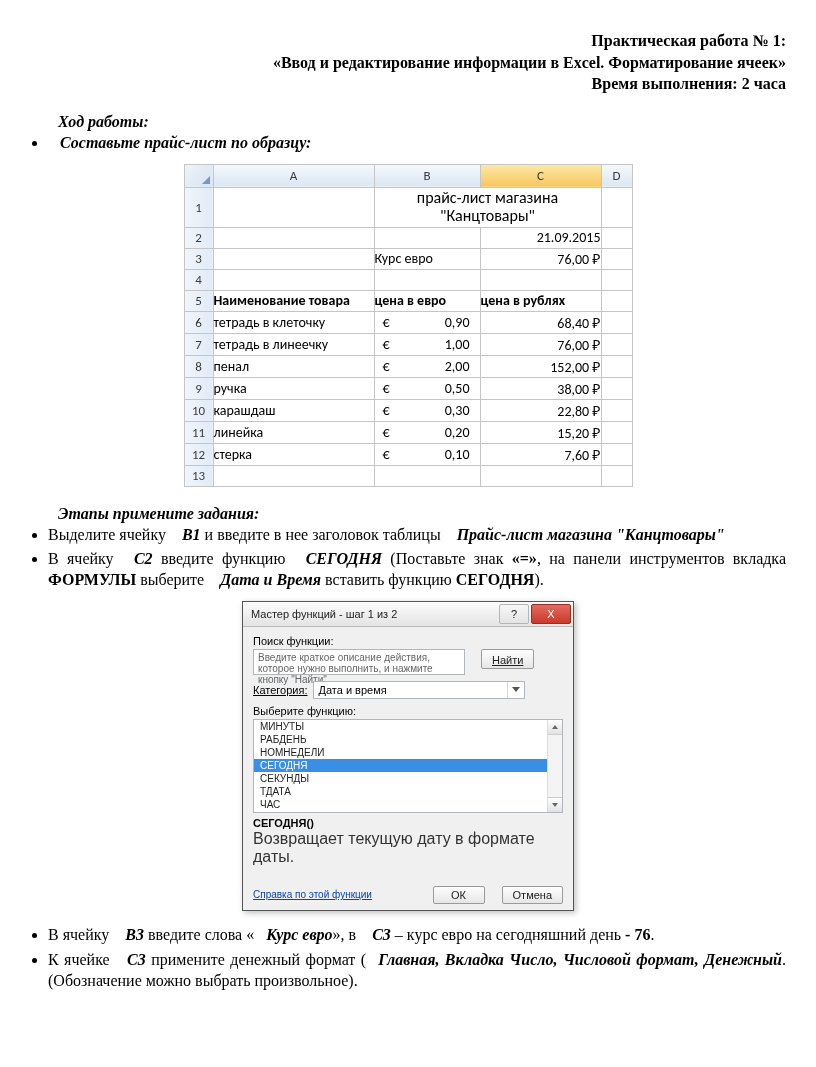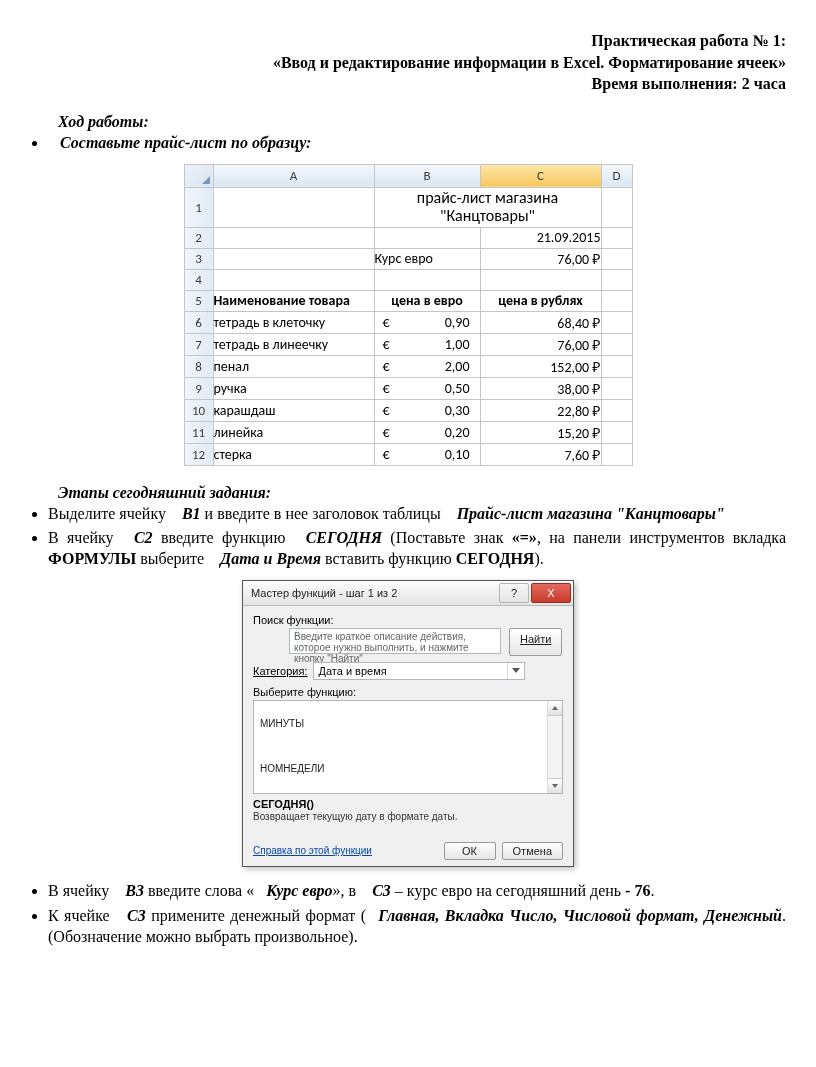--- a/index.html
+++ b/index.html
@@ -60,21 +60,21 @@
     content: "";
     position: absolute;
     right: 3px;
     bottom: 3px;
     width: 0; height: 0;
     border-left: 8px solid transparent;
     border-bottom: 8px solid #7a99b8;
   }
   .cell { padding: 2px 6px 2px 5px; }
   .right { text-align: right; }
-  .center { text-align: center; }
+  .center { }
   .bold { font-weight: bold; }
   .merged-title { font-size: 16px; text-align: center; padding: 2px 4px; line-height: 1.15; }
   .euro-cell { display: flex; justify-content: space-between; padding: 2px 10px 2px 8px; }
 
   
   .dialog-wrap { display: flex; justify-content: center; margin: 10px 0 14px 0; }
   .dlg {
     width: 330px;
     font-family: "Segoe UI", Tahoma, Arial, sans-serif;
     font-size: 11px;
@@ -153,38 +153,38 @@
   .combo .arrow::after { content: ""; width:0;height:0;border-left:4px solid transparent;border-right:4px solid transparent;border-top:5px solid #555; }
 
   .listbox {
     background: #fff; border: 1px solid #aeb6bf;
     width: 100%; height: 94px;
     font-size: 10px;
     overflow: hidden;
     position: relative;
     box-sizing: border-box;
   }
-  .listbox .li { padding: 17px 6px; color: #222; }
+  .listbox .li { padding: 1px 6px; color: #222; }
   .listbox .li.sel { background: #3a8ee6; color: #fff; }
   .listbox .scrollbar {
     position: absolute; right: 0; top: 0; bottom: 0; width: 14px;
     background: #f4f4f4; border-left: 1px solid #dcdcdc;
   }
   .listbox .sbtn { height: 14px; background: linear-gradient(#fefefe,#e2e2e2); border-bottom:1px solid #ccc; display:flex;align-items:center;justify-content:center;}
   .listbox .sbtn.bot { position:absolute; bottom:0; left:0; right:0; border-top:1px solid #ccc; border-bottom:none;}
   .listbox .sbtn::after { content:""; width:0;height:0;border-left:3px solid transparent;border-right:3px solid transparent;border-bottom:4px solid #666; }
   .listbox .sbtn.bot::after { border-bottom:none; border-top:4px solid #666; }
   .funcname { font-weight: bold; margin-top: 4px; font-size: 11px; }
-  .funcdesc { font-size: 10px; color: #333; margin: 1px 0 8px 0; }
+  .funcdesc { font-size: 16px; color: #333; margin: 1px 0 8px 0; }
   .link { color: #0645ad; text-decoration: underline; font-size: 10px; }
   .dlg-footer {
     display: flex; justify-content: space-between; align-items: center;
     margin-top: 20px;
   }
-  .dlg-footer .btns { display: flex; gap: 6px; }
+  .dlg-footer .btns { display: flex; gap: 17px; }
 </style>
 </head>
 <body>
 
 <div class="page">
 
   <div class="title-block">
     <div>Практическая работа № 1:</div>
     <div>«Ввод и редактирование информации в Excel. Форматирование ячеек»</div>
     <div>Время выполнения: 2 часа</div>
@@ -320,25 +320,32 @@
         <td class="cell">стерка</td>
         <td>
               <div class="euro-cell">
                 <span>€</span>
                 <span>0,10</span>
               </div>
             </td>
         <td class="cell right">7,60 ₽</td>
         <td class="cell"></td>
       </tr>
+      <tr>
+        <td class="rowhead">13</td>
+        <td class="cell"></td>
+        <td class="cell"></td>
+        <td class="cell"></td>
+        <td class="cell"></td>
+      </tr>
     </tbody>
       </table>
   </div>
 
-  <div class="subhead">Этапы сегодняшний задания:</div>
+  <div class="subhead">Этапы примените задания:</div>
 
   <ul class="outer">
     <li>
       <span>Выделите ячейку </span><span class="bi">В1</span><span> и введите в нее заголовок таблицы </span><span class="bi">Прайс-лист магазина "Канцтовары"</span>
     </li>
     <li>
       <span>В ячейку </span><span class="bi">С2</span><span> введите функцию </span><span class="bi">СЕГОДНЯ</span><span> (Поставьте знак </span><span class="b">«=»</span><span>, на панели инструментов вкладка </span><span class="b">ФОРМУЛЫ</span><span> выберите </span><span class="bi">Дата и Время</span><span> вставить функцию </span><span class="b">СЕГОДНЯ</span><span>).</span>
     </li>
   </ul>
 
@@ -346,36 +353,36 @@
     <div class="dlg">
       <div class="dlg-title">
         <span class="dlg-title-text">Мастер функций - шаг 1 из 2</span>
         <div class="dlg-sysbtns">
           <div class="sysbtn">?</div>
           <div class="sysbtn close">X</div>
         </div>
       </div>
       <div class="dlg-body">
         <span class="lbl">Поиск функции:</span>
-        <div class="row" style="display:flex; gap:8px; align-items:flex-start;margin-left:36px;">
+        <div class="row" style="display:flex; gap:16px; align-items:flex-start;">
           <div class="txtin">Введите краткое описание действия, которое нужно выполнить, и нажмите кнопку "Найти"</div>
-          <div class="btn" style="height:28px; line-height:16px; text-decoration: underline;">Найти</div>
+          <div class="btn" style="height:20px; line-height:16px; text-decoration: underline;">Найти</div>
         </div>
         <div class="row" style="display:flex; align-items:center; gap:6px;">
           <span style="text-decoration: underline;">Категория:</span>
           <div class="combo">
             <span>Дата и время</span>
             <span class="arrow"></span>
           </div>
         </div>
         <span class="lbl">Выберите функцию:</span>
         <div class="listbox">
           <div class="li">МИНУТЫ</div>
+          <div class="li">РАБДЕНЬ</div>
           <div class="li">НОМНЕДЕЛИ</div>
-          <div class="li">РАБДЕНЬ</div>
           <div class="li sel">СЕГОДНЯ</div>
           <div class="li">СЕКУНДЫ</div>
           <div class="li">ТДАТА</div>
           <div class="li">ЧАС</div>
           <div class="scrollbar">
             <div class="sbtn"></div>
             <div class="sbtn bot"></div>
           </div>
         </div>
         <div class="funcname">СЕГОДНЯ()</div>

